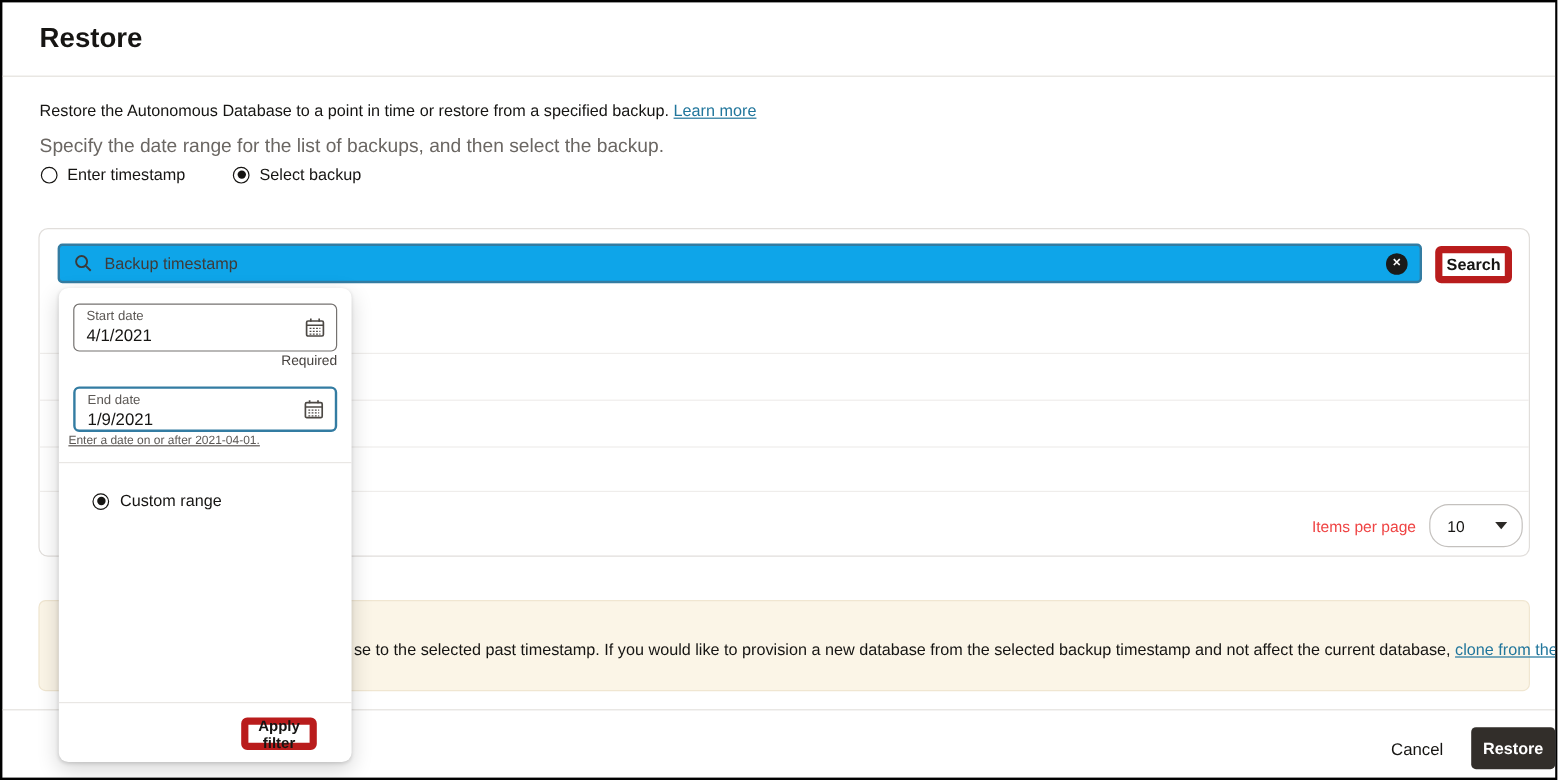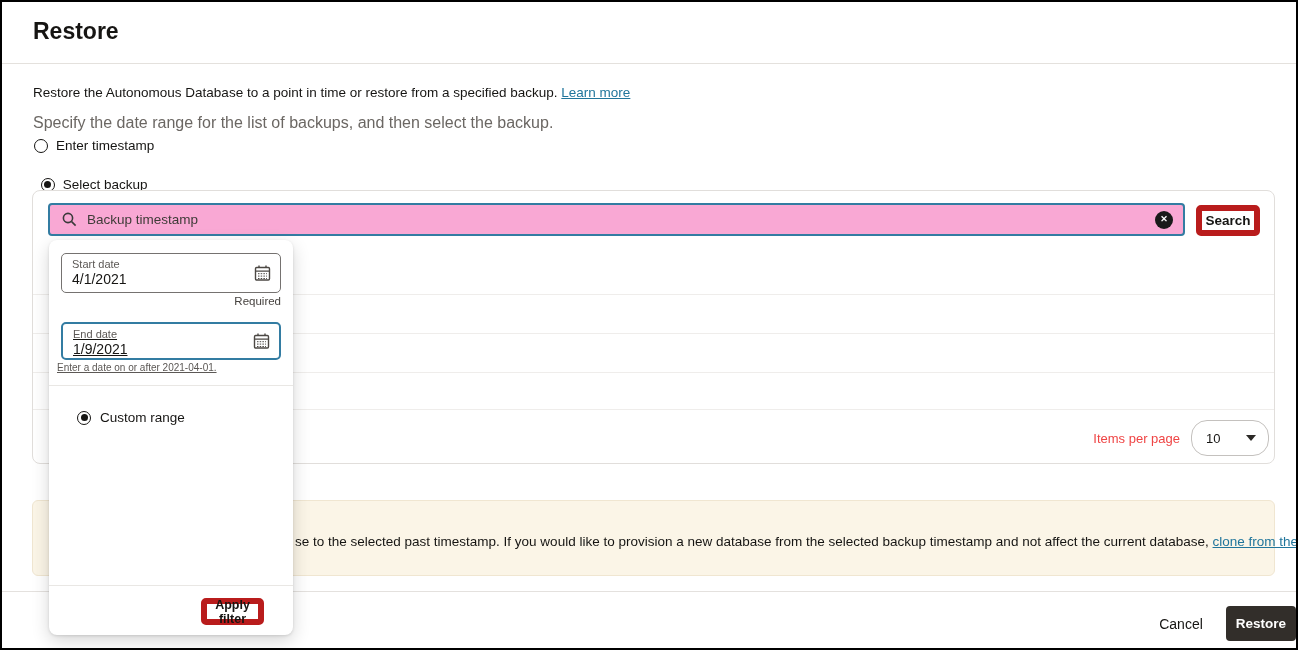--- a/index.html
+++ b/index.html
@@ -14,36 +14,36 @@
   
   .page-title { left: 31px; top: 16px; font-size: 23px; font-weight: bold; color: #161513; }
   .header-divider { left: 0; top: 61px; width: 100%; height: 1px; background: #e4e1dd; }
 
   
   .desc { left: 31px; top: 83px; font-size: 13.5px; color: #161513; }
   .link { color: #21769c; text-decoration: underline; cursor: pointer; }
   .hint { left: 31px; top: 112px; font-size: 16px; color: #6b6763; }
 
   
-  .radio-row { left: 32px; top: 136px; display: flex; gap: 24px; align-items: center; flex-direction: column; }
+  .radio-row { left: 32px; top: 136px; display: flex; gap: 40px; align-items: center; }
   .radio-opt { display: flex; align-items: center; gap: 8px; font-size: 13.5px; cursor: pointer; }
   .radio-circle {
     width: 14px; height: 14px; border: 1.6px solid #161513; border-radius: 50%;
     display: inline-flex; align-items: center; justify-content: center; background: #fff; flex: 0 0 auto;
   }
   .radio-circle.checked::after { content: ""; width: 7px; height: 7px; border-radius: 50%; background: #161513; }
 
   
   .list-panel { left: 30px; top: 188px; width: 1243px; height: 274px; border: 1px solid #e1dedb; border-radius: 8px; background: #fff; }
   .row-line { left: 31px; width: 1241px; height: 1px; background: #efedeb; }
 
   
   .search-input {
     left: 46px; top: 201px; width: 1137px; height: 33px;
-    border: 2px solid #337ca2; border-radius: 4px; background: #f9a8d4;
+    border: 2px solid #337ca2; border-radius: 4px; background: #0ea5e9;
     display: flex; align-items: center; padding: 0 10px 0 12px;
   }
   .search-text { font-size: 13.5px; color: #3f3b38; margin-left: 10px; flex: 1; }
   .clear-btn {
     width: 18px; height: 18px; border-radius: 50%; background: #1a1a1a; color: #fff;
     display: flex; align-items: center; justify-content: center;
     font-size: 9px; font-weight: bold; cursor: pointer; line-height: 1;
   }
   .btn-secondary {
     background: #fff; border: 6px solid #b91c1c; border-radius: 5px;
@@ -85,21 +85,21 @@
   .popup {
     left: 47px; top: 238px; width: 244px; height: 395px; background: #fff;
     border-radius: 8px; z-index: 20;
     box-shadow: 0 1px 3px rgba(0,0,0,0.12), 0 6px 18px rgba(0,0,0,0.16);
     padding-left: 16px;
   }
   .date-field {
     position: absolute; left: 12px; width: 220px; background: #fff;
     border: 1px solid #757270; border-radius: 5px; padding: 4px 34px 4px 10px; cursor: text;
   }
-  .date-field.focused { border: 2px solid #337ca2; text-decoration: underline; }
+  .date-field.focused { border: 2px solid #337ca2; }
   .field-label { font-size: 11px; color: #5c5855; line-height: 1.2; }
   .field-value { font-size: 14px; color: #161513; line-height: 1.15; }
   .cal-icon { position: absolute; right: 9px; top: 50%; transform: translateY(-50%); width: 17px; height: 17px; cursor: pointer; }
   .required-note { left: 12px; top: 55px; width: 220px; text-align: right; font-size: 11.5px; color: #46423f; }
   .helper-note { left: 8px; top: 122px; font-size: 10px; color: #5c5855; text-decoration: underline; }
   .popup-divider { position: absolute; left: 0; width: 100%; height: 1px; background: #e9e7e4; }
   .custom-range { position: absolute; left: 28px; top: 170px; display: flex; align-items: center; gap: 9px; font-size: 13.5px; cursor: pointer; }
   .apply-btn { position: absolute; left: 152px; top: 358px; width: 63px; height: 27px; font-size: 12.5px; }
 </style>
 </head>

